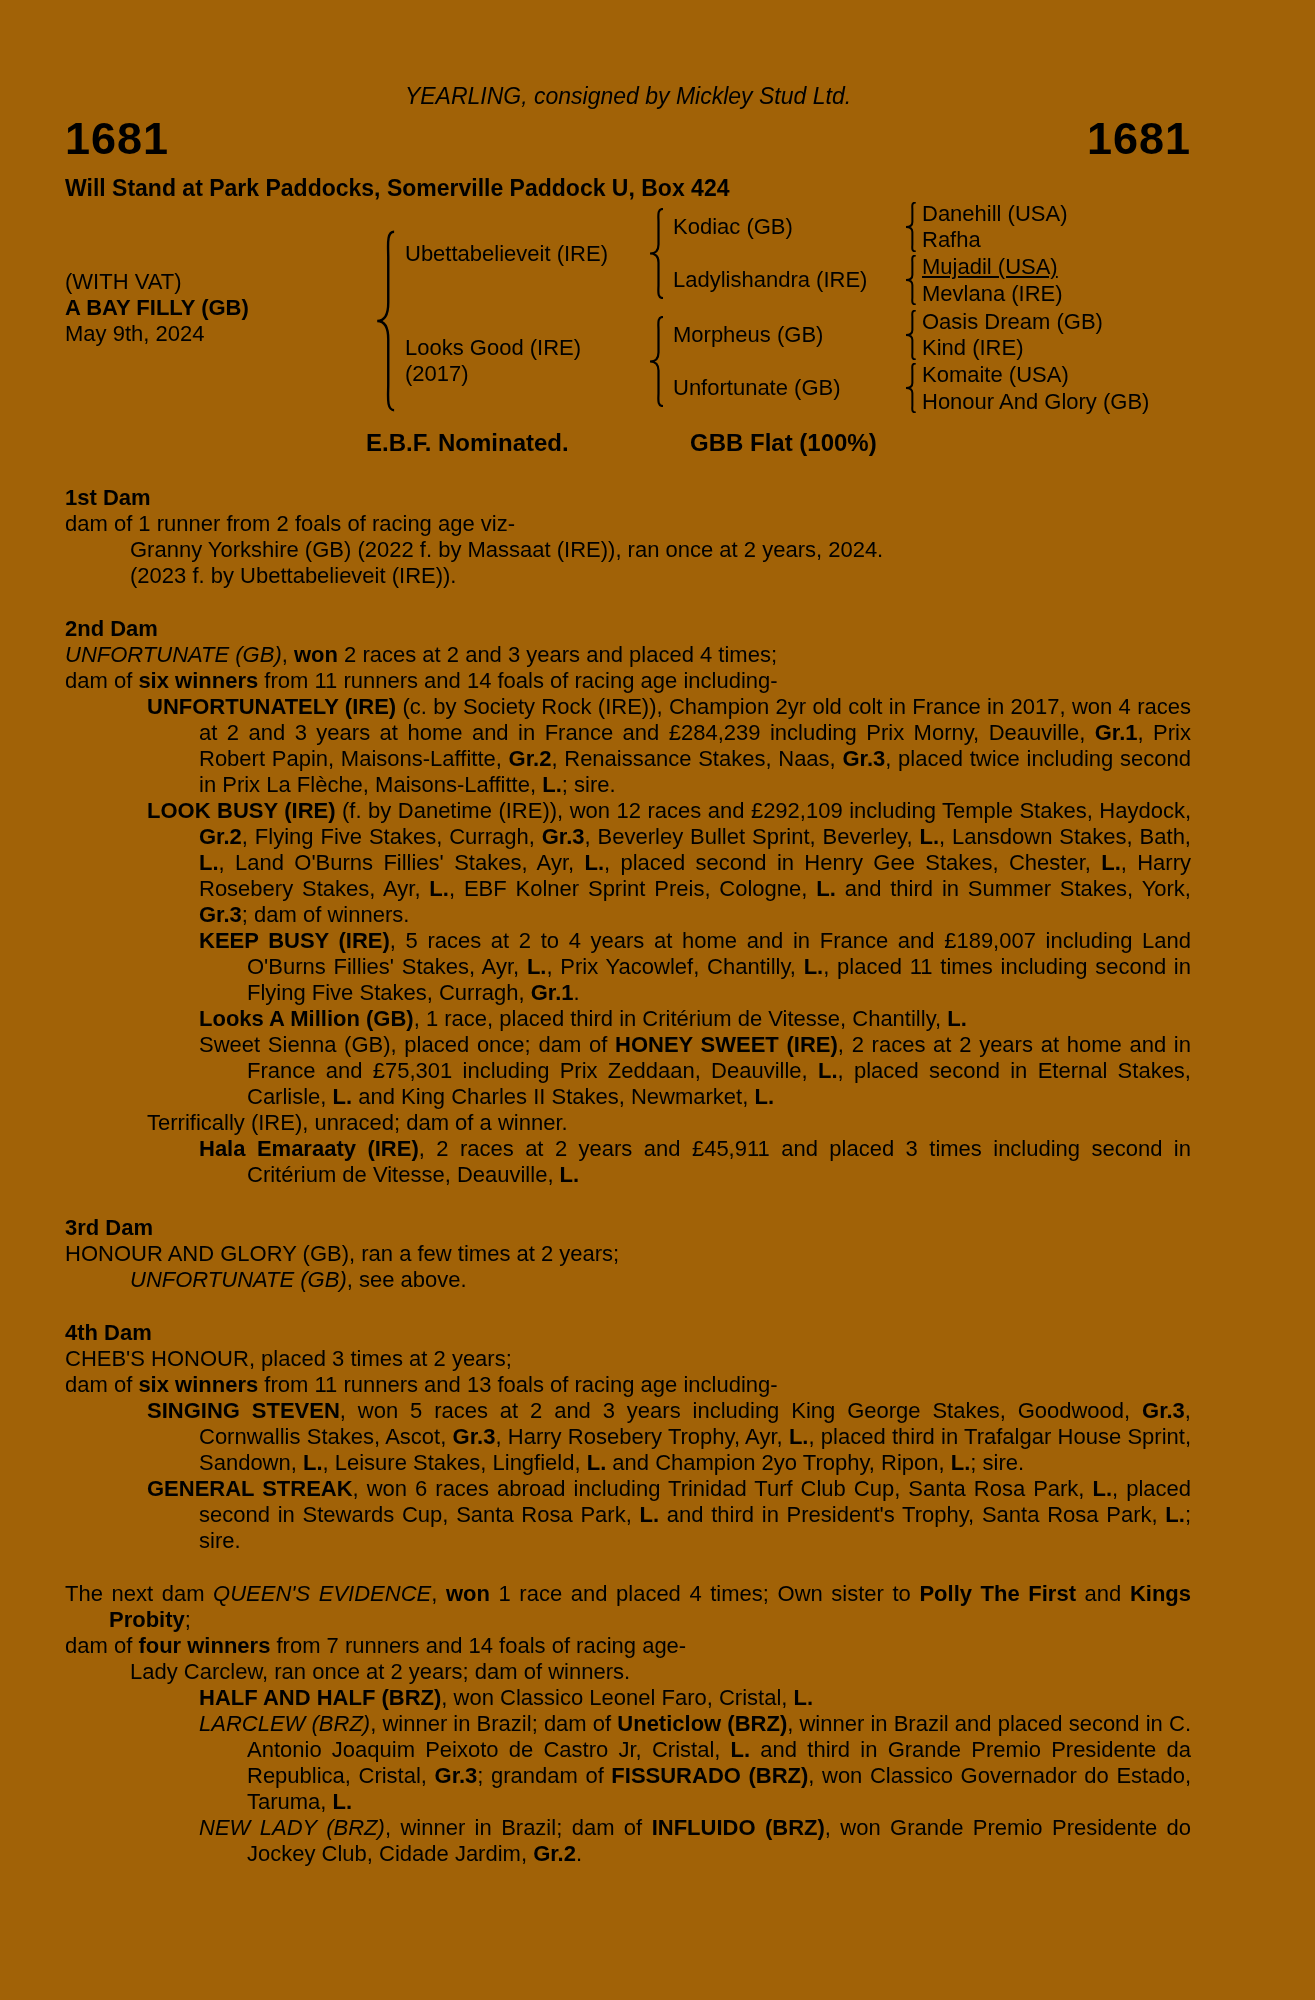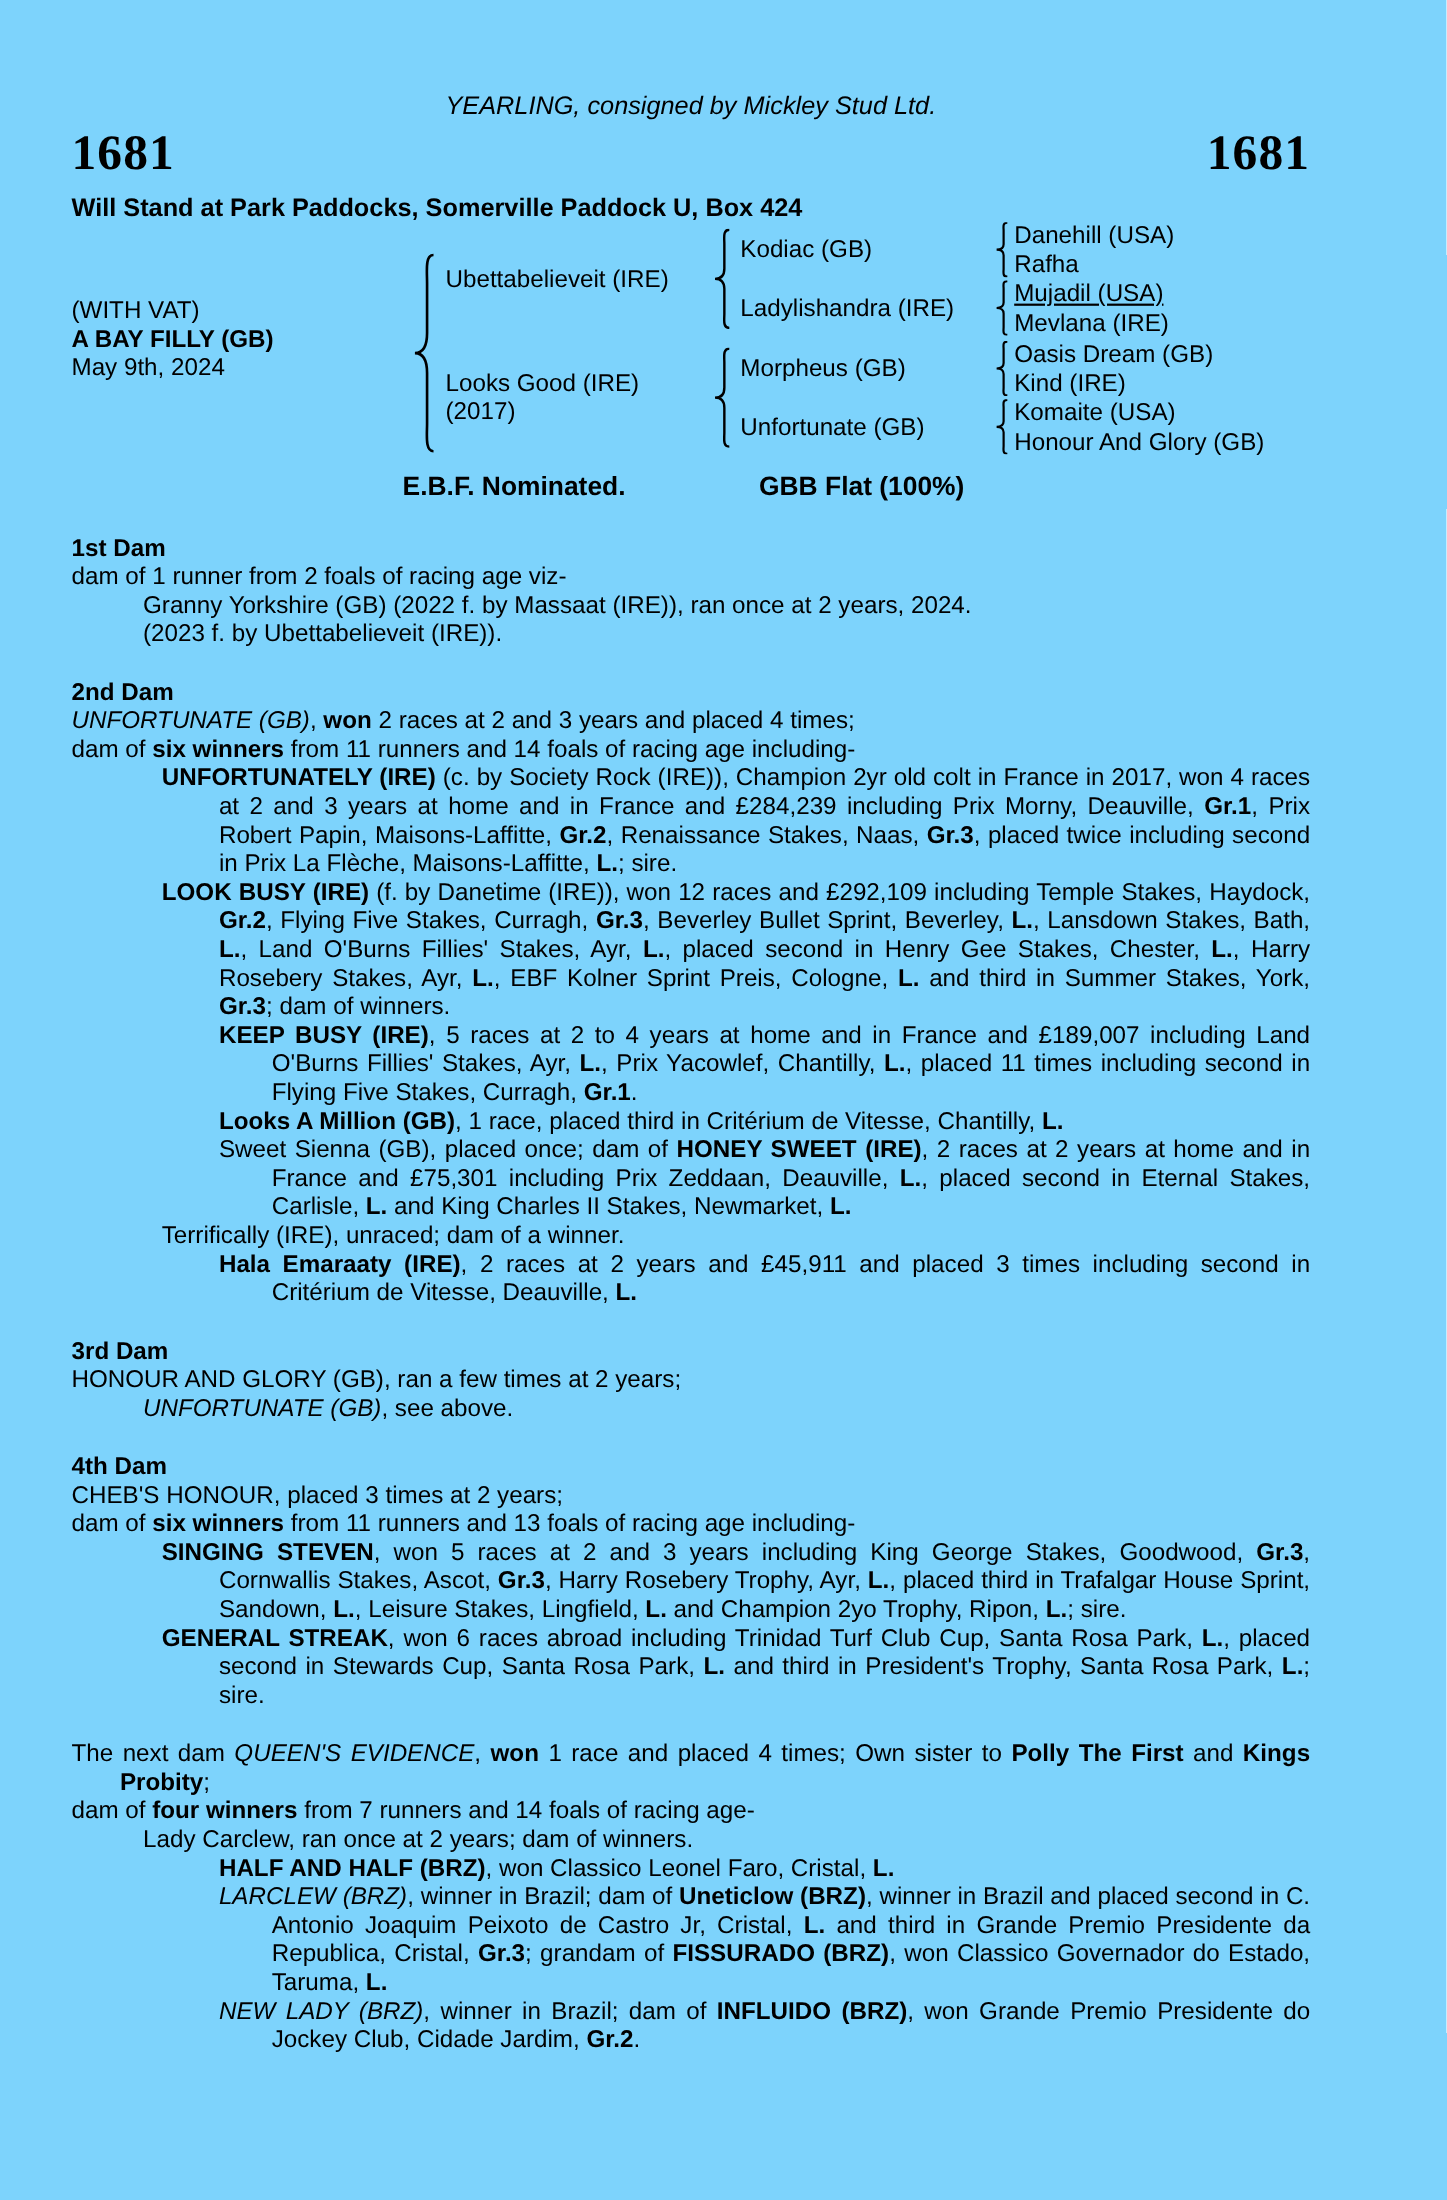--- a/index.html
+++ b/index.html
@@ -1,19 +1,19 @@
 <!DOCTYPE html>
 <html><head>
 <meta charset="utf-8">
 <style>
   html,body{margin:0;padding:0;background:#ffffff;}
   body{color:#000;font-family:"Liberation Sans",sans-serif;font-size:22px;line-height:26px;}
-  .page{width:1315px;height:2000px;box-sizing:border-box;padding:83px 124px 0 65px;background:#7dd3fc;overflow:hidden;}
+  .page{width:1315px;height:2000px;box-sizing:border-box;padding:83px 124px 0 65px;background:#a16207;overflow:hidden;}
   .consign{text-align:center;font-style:italic;font-size:23px;}
-  .lot-row{display:flex;justify-content:space-between;align-items:flex-end;margin-top:6px;font-family:Liberation Serif, serif;}
+  .lot-row{display:flex;justify-content:space-between;align-items:flex-end;margin-top:6px;}
   .lot{font-weight:bold;font-size:45px;line-height:48px;letter-spacing:1px;}
   .stand{font-weight:bold;font-size:23px;margin-top:12px;}
   .ped{position:relative;height:270px;margin-top:0;}
   .pos{position:absolute;white-space:nowrap;}
   .bold{font-weight:bold;}
   .brace{position:absolute;}
   .ebf{font-weight:bold;font-size:24px;}
   .blocks{margin-top:14px;}
   .para{text-align:justify;}
   .para.hang{padding-left:44px;text-indent:-44px;}

